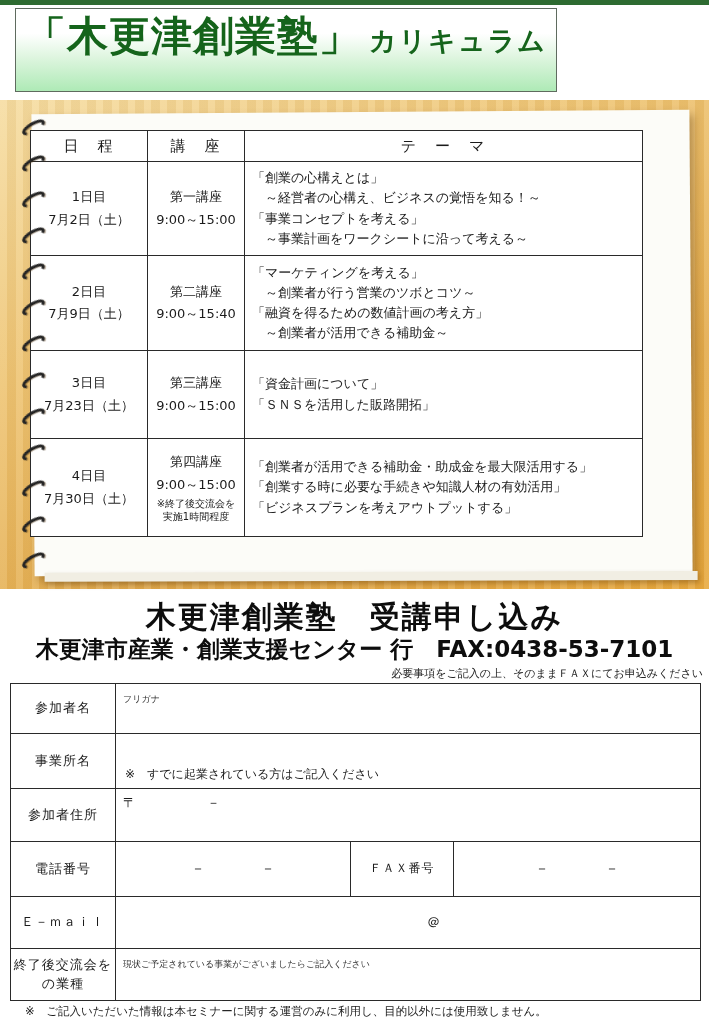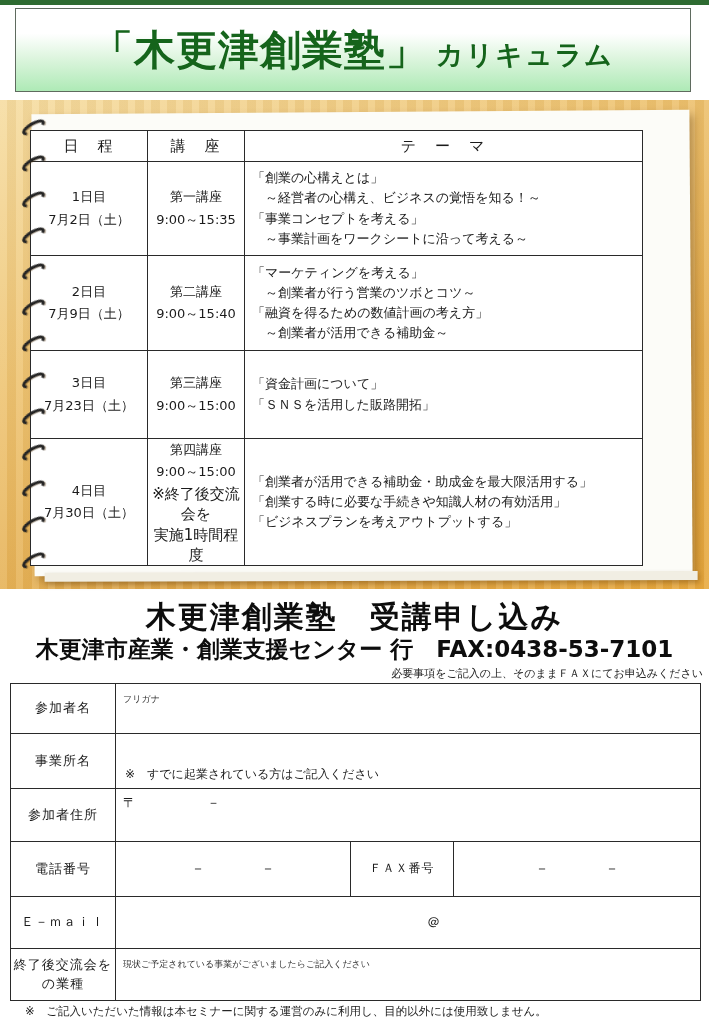--- a/index.html
+++ b/index.html
@@ -5,24 +5,24 @@
   * { margin:0; padding:0; box-sizing:border-box; }
   body { background:#fff; }
   .canvas {
     position:relative; width:709px; height:1024px; background:#ffffff;
     font-family:"DejaVu Sans", sans-serif; overflow:hidden; color:#1b1b1b;
   }
 
   
   .top-strip { position:absolute; top:0; left:0; width:709px; height:5px; background:#2e6b31; }
   .header-box {
-    position:absolute; top:8px; left:15px; width:676px; height:84px;
+    position:absolute; top:8px; left:15px; width:542px; height:84px;
     border:1px solid #5f6b5f;
     background:linear-gradient(180deg,#ffffff 0%,#ffffff 30%,#ddf5de 60%,#aeeab6 100%);
-    display:flex; align-items:baseline; justify-content:center; gap:8px; padding-top:14px;
+    display:flex; align-items:baseline; justify-content:center; gap:8px; 
   }
   .header-main { font-size:41px; font-weight:bold; color:#15641b; letter-spacing:1px; }
   .header-sub  { font-size:27px; font-weight:bold; color:#15641b; letter-spacing:2px; }
 
   
   .photo {
     position:absolute; top:100px; left:0; width:709px; height:489px;
     background:linear-gradient(155deg,#f6dda2 0%,#eec473 35%,#e3ab4c 70%,#e8a93e 100%);
   }
   .photo::before{
@@ -51,21 +51,21 @@
 
   
   .ctable{
     position:absolute; top:30px; left:30px; width:612px; z-index:2;
     border-collapse:collapse; table-layout:fixed; background:#ffffff;
   }
   .ctable th,.ctable td{ border:1.5px solid #2a2a2a; vertical-align:middle; }
   .ctable th{ height:31px; font-size:15px; font-weight:normal; text-align:center; letter-spacing:2px; }
   .cell-center{ text-align:center; white-space:pre-line; font-size:13px; line-height:1.7; }
   .cell-theme { text-align:left; white-space:pre-line; font-size:13px; line-height:1.55; padding:4px 7px; }
-  .course-note{ display:block; font-size:15px; line-height:1.35; margin-top:1px; white-space:pre-line; }
+  .course-note{ display:block; font-size:10px; line-height:1.35; margin-top:1px; white-space:pre-line; }
 
   
   .apply-title{ position:absolute; top:597px; left:0; width:709px; text-align:center;
     font-size:30px; font-weight:bold; color:#0d0d0d; letter-spacing:2px; }
   .apply-recipient{ position:absolute; top:634px; left:0; width:709px; text-align:center;
     font-size:23px; font-weight:bold; color:#0d0d0d; }
   .apply-instruction{ position:absolute; top:666px; right:6px; font-size:11px; color:#222; }
 
   
   .ftable{
@@ -122,21 +122,21 @@
       <tbody>
           <tr>
         <th>日　程</th>
         <th>講　座</th>
         <th>テ　ー　マ</th>
       </tr>
       <tr style="height:94px">
         <td class="cell-center">1日目
 7月2日（土）</td>
         <td class="cell-center">第一講座
-9:00～15:35</td>
+9:00～15:00</td>
         <td class="cell-theme">「創業の心構えとは」
 　～経営者の心構え、ビジネスの覚悟を知る！～
 「事業コンセプトを考える」
 　～事業計画をワークシートに沿って考える～</td>
       </tr>
       <tr style="height:95px">
         <td class="cell-center">2日目
 7月9日（土）</td>
         <td class="cell-center">第二講座
 9:00～15:40</td>

